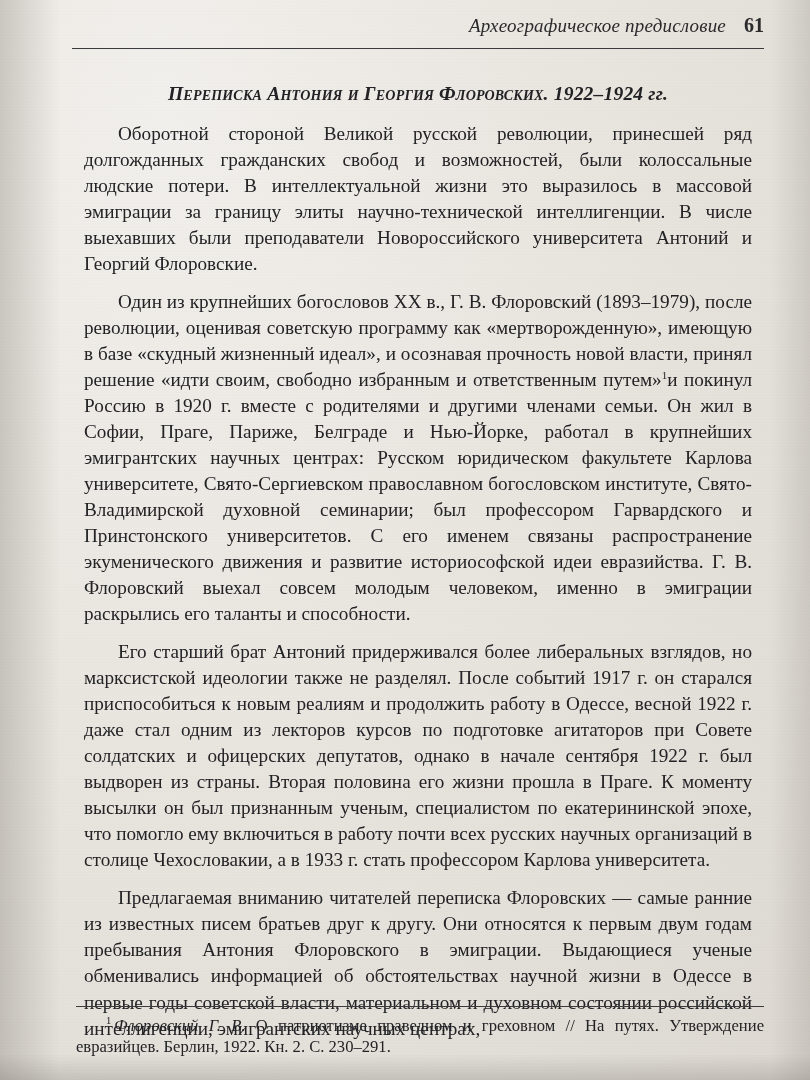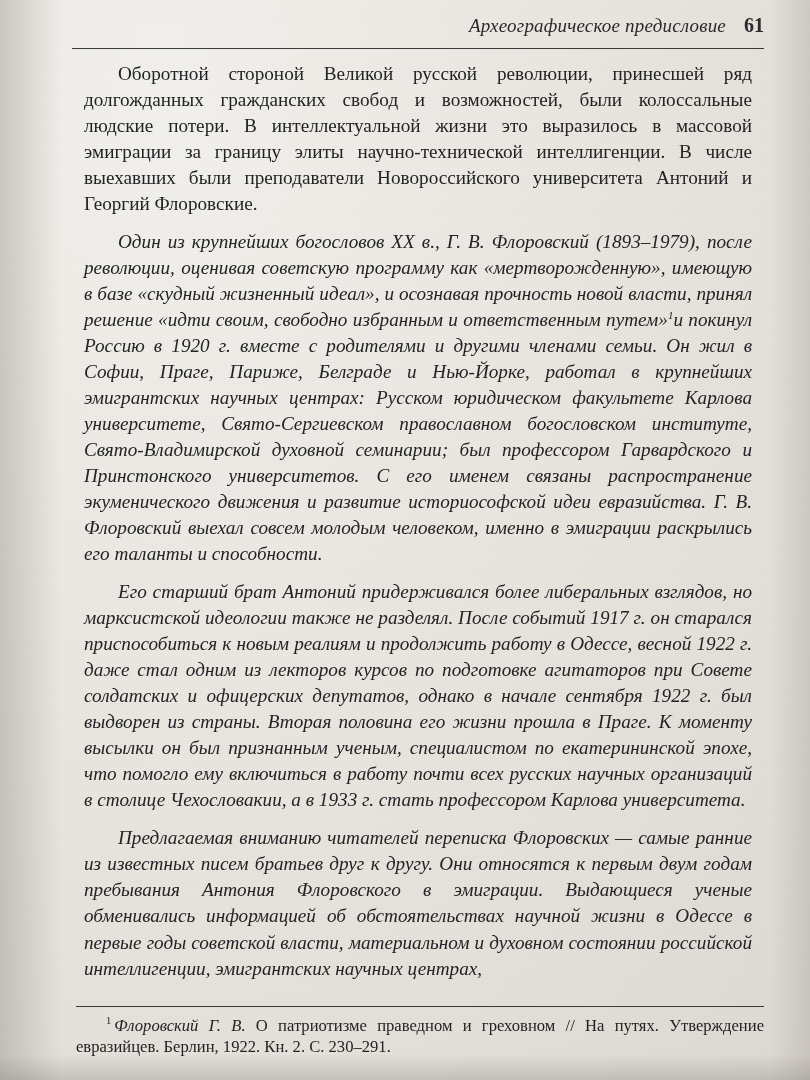--- a/index.html
+++ b/index.html
@@ -87,21 +87,20 @@
     line-height: 1.355;
     text-align: justify;
     text-justify: inter-word;
     margin: 12px;
     text-indent: 34px;
     color: #232326;
     hyphens: manual;
   }
   p.body + p.body {
     margin-top: 1px;
-    font-style: italic;
   }
   sup.fn {
     font-size: 11px;
     vertical-align: super;
     line-height: 0;
   }
   .footnote-area {
     position: absolute;
     left: 76px;
     right: 46px;
@@ -152,20 +151,23 @@
 
 <div class="page">
   <div class="content">
 
     <div class="running-head">
       <span class="title">Археографическое предисловие</span>
       <span class="pageno">61</span>
     </div>
     <hr class="rule">
 
+    <h1 class="section-title">
+      <span class="smallcaps">Переписка Антония и Георгия Флоровских</span><span>. </span><span>1922–1924 гг.</span>
+    </h1>
 
     <p class="body">Оборотной стороной Великой русской революции, принесшей ряд долгожданных гражданских свобод и возможностей, были колоссальные людские потери. В интеллектуальной жизни это выразилось в массовой эмиграции за границу элиты научно-технической интеллигенции. В числе выехавших были преподаватели Новороссийского университета Антоний и Георгий Флоровские.</p>
 
     <p class="body"><span>Один из крупнейших богословов XX в., Г. В. Флоровский (1893–1979), после революции, оценивая советскую программу как «мертворожденную», имеющую в базе «скудный жизненный идеал», и осознавая прочность новой власти, принял решение «идти своим, свободно избранным и ответственным путем»</span><sup class="fn">1</sup><span>и покинул Россию в 1920 г. вместе с родителями и другими членами семьи. Он жил в Софии, Праге, Париже, Белграде и Нью-Йорке, работал в крупнейших эмигрантских научных центрах: Русском юридическом факультете Карлова университете, Свято-Сергиевском православном богословском институте, Свято-Владимирской духовной семинарии; был профессором Гарвардского и Принстонского университетов. С его именем связаны распространение экуменического движения и развитие историософской идеи евразийства. Г. В. Флоровский выехал совсем молодым человеком, именно в эмиграции раскрылись его таланты и способности.</span></p>
 
     <p class="body">Его старший брат Антоний придерживался более либеральных взглядов, но марксистской идеологии также не разделял. После событий 1917 г. он старался приспособиться к новым реалиям и продолжить работу в Одессе, весной 1922 г. даже стал одним из лекторов курсов по подготовке агитаторов при Совете солдатских и офицерских депутатов, однако в начале сентября 1922 г. был выдворен из страны. Вторая половина его жизни прошла в Праге. К моменту высылки он был признанным ученым, специалистом по екатерининской эпохе, что помогло ему включиться в работу почти всех русских научных организаций в столице Чехословакии, а в 1933 г. стать профессором Карлова университета.</p>
 
     <p class="body">Предлагаемая вниманию читателей переписка Флоровских — самые ранние из известных писем братьев друг к другу. Они относятся к первым двум годам пребывания Антония Флоровского в эмиграции. Выдающиеся ученые обменивались информацией об обстоятельствах научной жизни в Одессе в первые годы советской власти, материальном и духовном состоянии российской интеллигенции, эмигрантских научных центрах,</p>
 
   </div>

